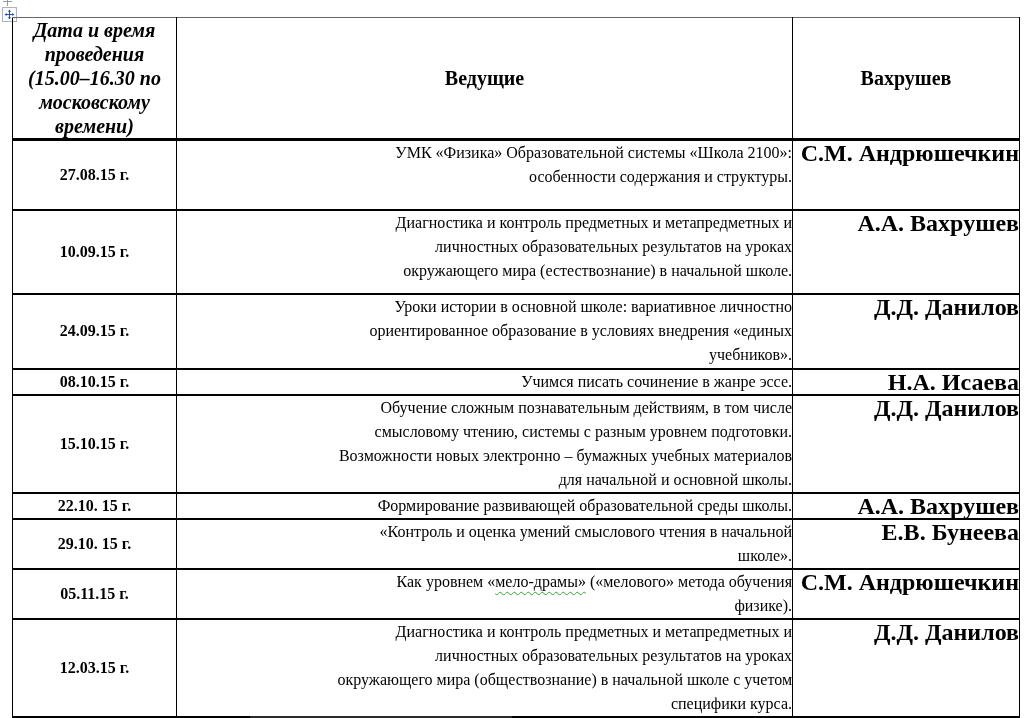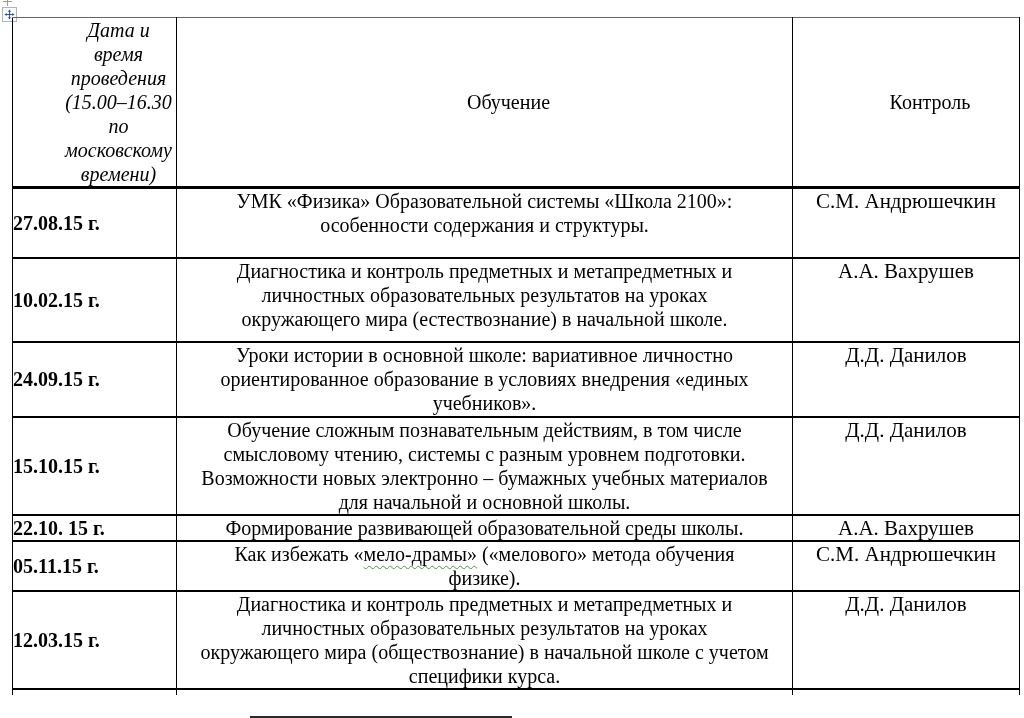--- a/index.html
+++ b/index.html
@@ -38,46 +38,45 @@
     border-left: 1px solid #000;
     border-right: 1px solid #000;
     border-top: 2px solid #000;
     border-bottom: 2px solid #000;
     padding: 0;
     overflow: hidden;
   }
   tr.header-row td {
     border-top: 1px solid #666;
     border-bottom: 3px solid #000;
-    font-weight: normal;
+    font-weight: bold;
     font-size: 20px;
     text-align: center;
     vertical-align: middle;
     line-height: 24px;
-    padding-left: 48px;
   }
   td.hdr-date { font-style: italic; white-space: pre-line; }
 
   td.date {
-    font-weight: bold; font-size: 20px;
-    vertical-align: middle;
+    font-weight: bold; font-size: 16px;
+    text-align: center; vertical-align: middle;
     line-height: 24px;
     padding: 0 4px;
   }
   td.topic {
-    font-size: 20px;
-    vertical-align: top; text-align: center;
+    font-size: 16px;
+    vertical-align: top; text-align: right;
     line-height: 24px;
     white-space: pre-line;
     padding: 1px 6px 2px 8px;
     margin-left: 44px;
   }
   td.leader {
-    font-weight: normal; font-size: 21px;
-    vertical-align: top; text-align: center;
+    font-weight: bold; font-size: 24px;
+    vertical-align: top; text-align: right;
     line-height: 24px;
     padding: 2px 4px 2px 11px;
   }
 
   .squiggly {
     text-decoration-line: underline;
     text-decoration-style: wavy;
     text-decoration-color: #3f9b3f;
     text-decoration-thickness: 1px;
     text-underline-offset: 4px;
@@ -118,67 +117,78 @@
       <col style="width:616px">
       <col style="width:227px">
   </colgroup>
   <tbody>
     <tr class="header-row h-header">
       <td class="hdr-date">Дата и время
 проведения
 (15.00–16.30 по
 московскому
 времени)</td>
-      <td>Обучение</td>
-      <td>Контроль</td>
+      <td>Ведущие</td>
+      <td>Вахрушев</td>
     </tr>
 
     <tr class="h-r0">
       <td class="date">27.08.15 г.</td>
       <td class="topic">УМК «Физика» Образовательной системы «Школа 2100»:
 особенности содержания и структуры.</td>
       <td class="leader">С.М. Андрюшечкин</td>
     </tr>
 
     <tr class="h-r1">
-      <td class="date">10.02.15 г.</td>
+      <td class="date">10.09.15 г.</td>
       <td class="topic">Диагностика и контроль предметных и метапредметных и
 личностных образовательных результатов на уроках
 окружающего мира (естествознание) в начальной школе.</td>
       <td class="leader">А.А. Вахрушев</td>
     </tr>
 
     <tr class="h-r2">
       <td class="date">24.09.15 г.</td>
       <td class="topic">Уроки истории в основной школе: вариативное личностно
 ориентированное образование в условиях внедрения «единых
 учебников».</td>
       <td class="leader">Д.Д. Данилов</td>
     </tr>
 
+    <tr class="h-r3">
+      <td class="date">08.10.15 г.</td>
+      <td class="topic">Учимся писать сочинение в жанре эссе.</td>
+      <td class="leader">Н.А. Исаева</td>
+    </tr>
 
     <tr class="h-r4">
       <td class="date">15.10.15 г.</td>
       <td class="topic">Обучение сложным познавательным действиям, в том числе
 смысловому чтению, системы с разным уровнем подготовки.
 Возможности новых электронно – бумажных учебных материалов
 для начальной и основной школы.</td>
       <td class="leader">Д.Д. Данилов</td>
     </tr>
 
     <tr class="h-r5">
       <td class="date">22.10. 15 г.</td>
       <td class="topic">Формирование развивающей образовательной среды школы.</td>
       <td class="leader">А.А. Вахрушев</td>
     </tr>
 
+    <tr class="h-r6">
+      <td class="date">29.10. 15 г.</td>
+      <td class="topic">«Контроль и оценка умений смыслового чтения в начальной
+школе».</td>
+      <td class="leader">Е.В. Бунеева</td>
+    </tr>
 
     <tr class="h-r7">
       <td class="date">05.11.15 г.</td>
-      <td class="topic"><span>Как избежать «</span><span class="squiggly">мело-драмы»</span><span> («мелового» метода обучения
+      <td class="topic"><span>Как уровнем «</span><span class="squiggly">мело-драмы»</span><span> («мелового» метода обучения
 физике).</span></td>
       <td class="leader">С.М. Андрюшечкин</td>
     </tr>
 
     <tr class="h-r8">
       <td class="date">12.03.15 г.</td>
       <td class="topic">Диагностика и контроль предметных и метапредметных и
 личностных образовательных результатов на уроках
 окружающего мира (обществознание) в начальной школе с учетом
 специфики курса.</td>

